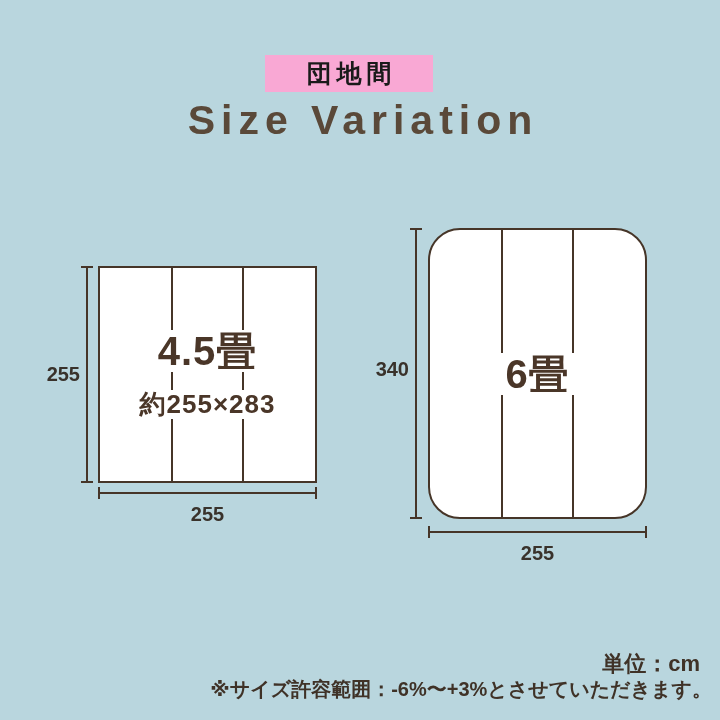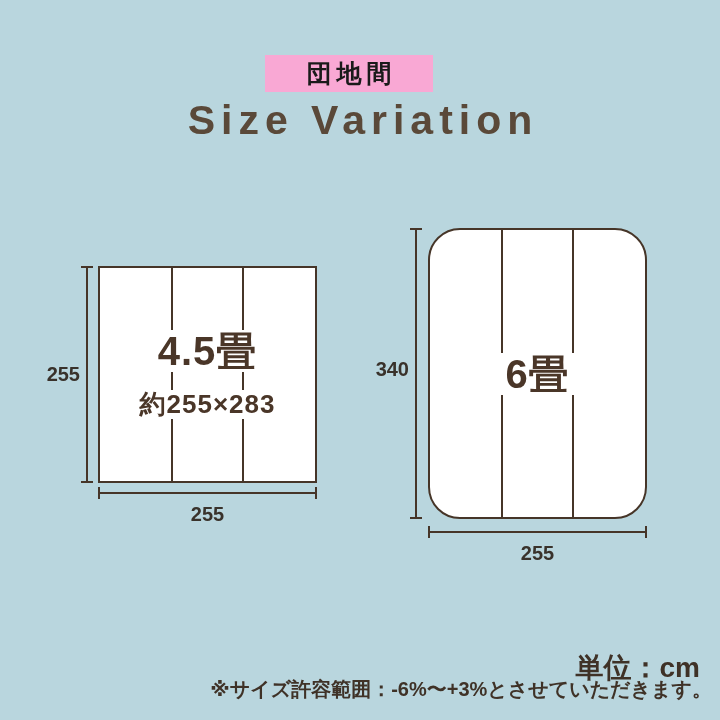--- a/index.html
+++ b/index.html
@@ -75,21 +75,21 @@
   }
   .vnum{width:42px;text-align:right;}
   .vnum-1{left:38px;top:364px;}
   .vnum-2{left:367px;top:359px;}
   .hnum{width:219px;text-align:center;}
   .hnum-1{left:98px;top:504px;}
   .hnum-2{left:428px;top:543px;}
   
   .unit-note{
     position:absolute;right:20px;top:651px;
-    font-size:28px;font-weight:bold;color:#3f3227;line-height:1.2;
+    font-size:22px;font-weight:bold;color:#3f3227;line-height:1.2;
   }
   .tolerance-note{
     position:absolute;right:8px;top:677px;
     font-size:20px;font-weight:bold;color:#3f3227;line-height:1.2;
   }
 </style>
 </head>
 <body>
 
 <div class="stage">

